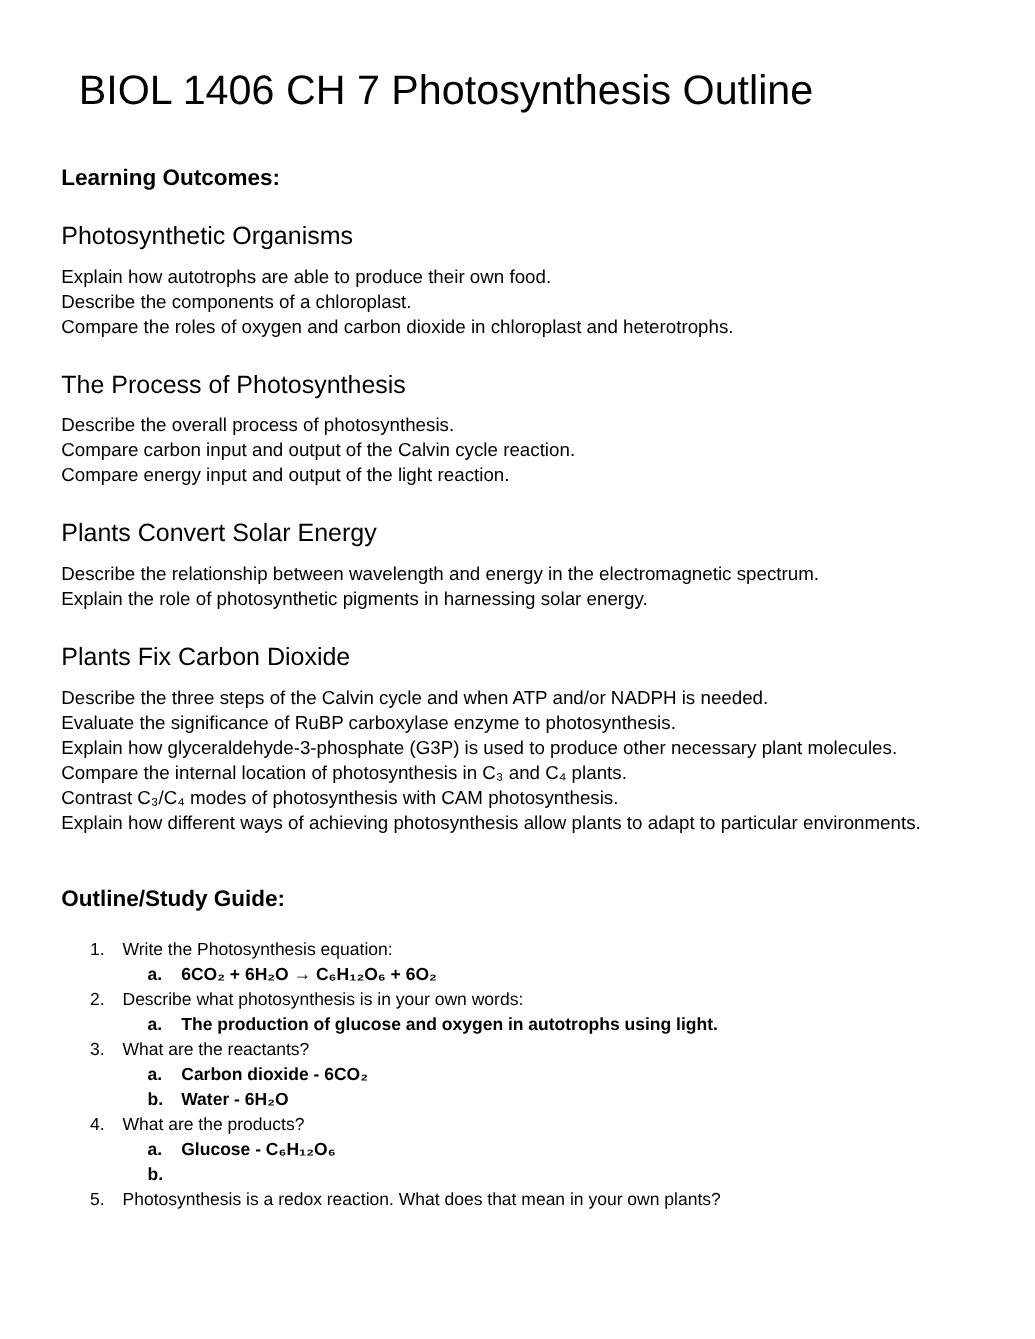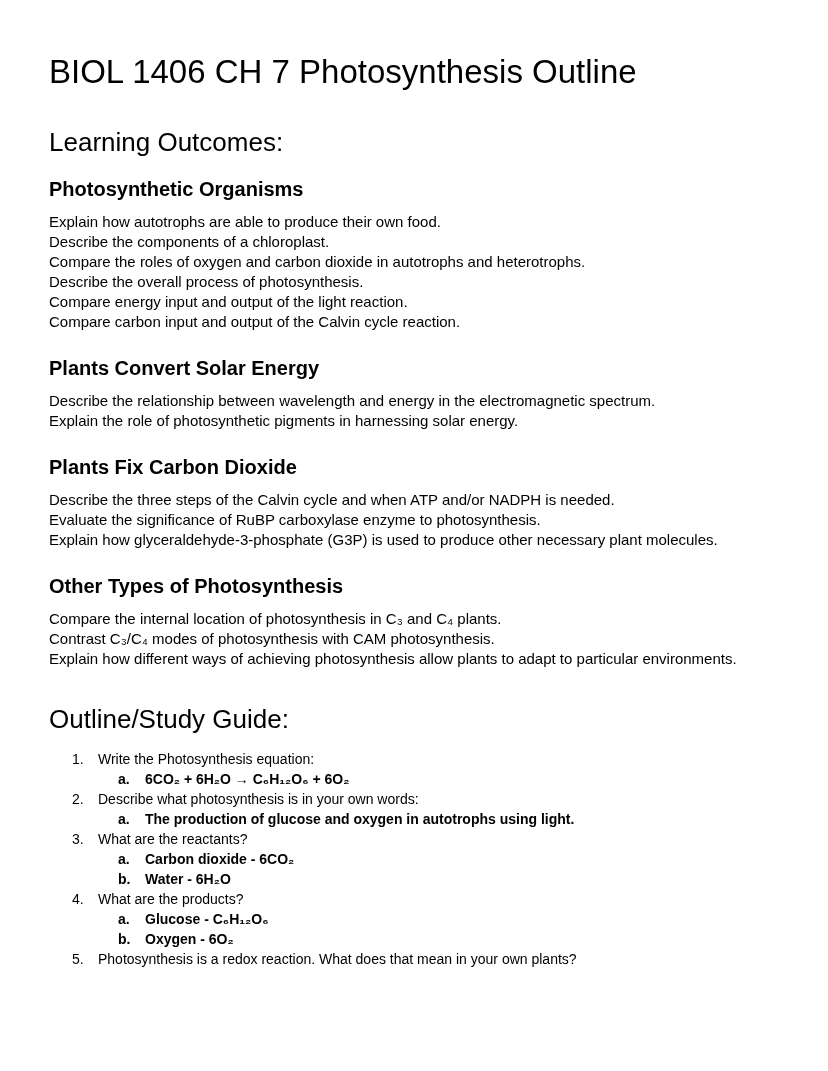--- a/index.html
+++ b/index.html
@@ -13,36 +13,36 @@
     box-sizing: border-box;
     background: #ffffff;
     color: #000000;
     padding: 52px 70px 40px 49px;
     font-family: "Liberation Sans", "DejaVu Sans", sans-serif;
   }
   .doc-title {
     font-size: 33px;
     font-weight: 400;
     line-height: 40px;
-    margin: 0 0 34px 0;
+    margin: 0 0 34px 14px;
     letter-spacing: 0;
   }
   .h2 {
-    font-size: 26px;
-    font-weight: 400;
+    font-size: 18px;
+    font-weight: 700;
     line-height: 32px;
     margin: 0 0 16px 0;
   }
   .h2.outline-heading {
     margin-top: 34px;
     margin-bottom: 14px;
   }
   .lo-section .h3 {
     font-size: 20px;
-    font-weight: 700;
+    font-weight: 400;
     line-height: 26px;
     margin: 23px 0 10px 0;
   }
   .lo-section:first-of-type .h3 {
     margin-top: 18px;
   }
   .line {
     font-size: 15px;
     font-weight: 400;
     line-height: 20px;
@@ -69,44 +69,44 @@
 <div class="page">
 
   <h1 class="doc-title">BIOL 1406 CH 7 Photosynthesis Outline</h1>
 
   <h2 class="h2">Learning Outcomes:</h2>
 
   <section class="lo-section">
     <h3 class="h3">Photosynthetic Organisms</h3>
     <p class="line">Explain how autotrophs are able to produce their own food.</p>
     <p class="line">Describe the components of a chloroplast.</p>
-    <p class="line">Compare the roles of oxygen and carbon dioxide in autotrophs and heterotrophs.</p>
+    <p class="line">Compare the roles of oxygen and carbon dioxide in chloroplast and heterotrophs.</p>
   </section>
 
   <section class="lo-section">
+    <h3 class="h3">The Process of Photosynthesis</h3>
     <p class="line">Describe the overall process of photosynthesis.</p>
+    <p class="line">Compare carbon input and output of the Calvin cycle reaction.</p>
     <p class="line">Compare energy input and output of the light reaction.</p>
-    <p class="line">Compare carbon input and output of the Calvin cycle reaction.</p>
   </section>
 
   <section class="lo-section">
     <h3 class="h3">Plants Convert Solar Energy</h3>
     <p class="line">Describe the relationship between wavelength and energy in the electromagnetic spectrum.</p>
     <p class="line">Explain the role of photosynthetic pigments in harnessing solar energy.</p>
   </section>
 
   <section class="lo-section">
     <h3 class="h3">Plants Fix Carbon Dioxide</h3>
     <p class="line">Describe the three steps of the Calvin cycle and when ATP and/or NADPH is needed.</p>
     <p class="line">Evaluate the significance of RuBP carboxylase enzyme to photosynthesis.</p>
     <p class="line">Explain how glyceraldehyde-3-phosphate (G3P) is used to produce other necessary plant molecules.</p>
   </section>
 
   <section class="lo-section">
-    <h3 class="h3">Other Types of Photosynthesis</h3>
     <p class="line">Compare the internal location of photosynthesis in C₃ and C₄ plants.</p>
     <p class="line">Contrast C₃/C₄ modes of photosynthesis with CAM photosynthesis.</p>
     <p class="line">Explain how different ways of achieving photosynthesis allow plants to adapt to particular environments.</p>
   </section>
 
   <h2 class="h2 outline-heading">Outline/Study Guide:</h2>
 
   <div class="outline-list">
 
     <div class="o-item lvl1">
@@ -149,21 +149,20 @@
       <span class="txt">What are the products?</span>
     </div>
 
     <div class="o-item lvl2 bold">
       <span class="marker">a.</span>
       <span class="txt">Glucose - C₆H₁₂O₆</span>
     </div>
 
     <div class="o-item lvl2 bold">
       <span class="marker">b.</span>
-      <span class="txt">Oxygen - 6O₂</span>
     </div>
 
     <div class="o-item lvl1">
       <span class="marker">5.</span>
       <span class="txt">Photosynthesis is a redox reaction. What does that mean in your own plants?</span>
     </div>
 
   </div>
 
 </div>

